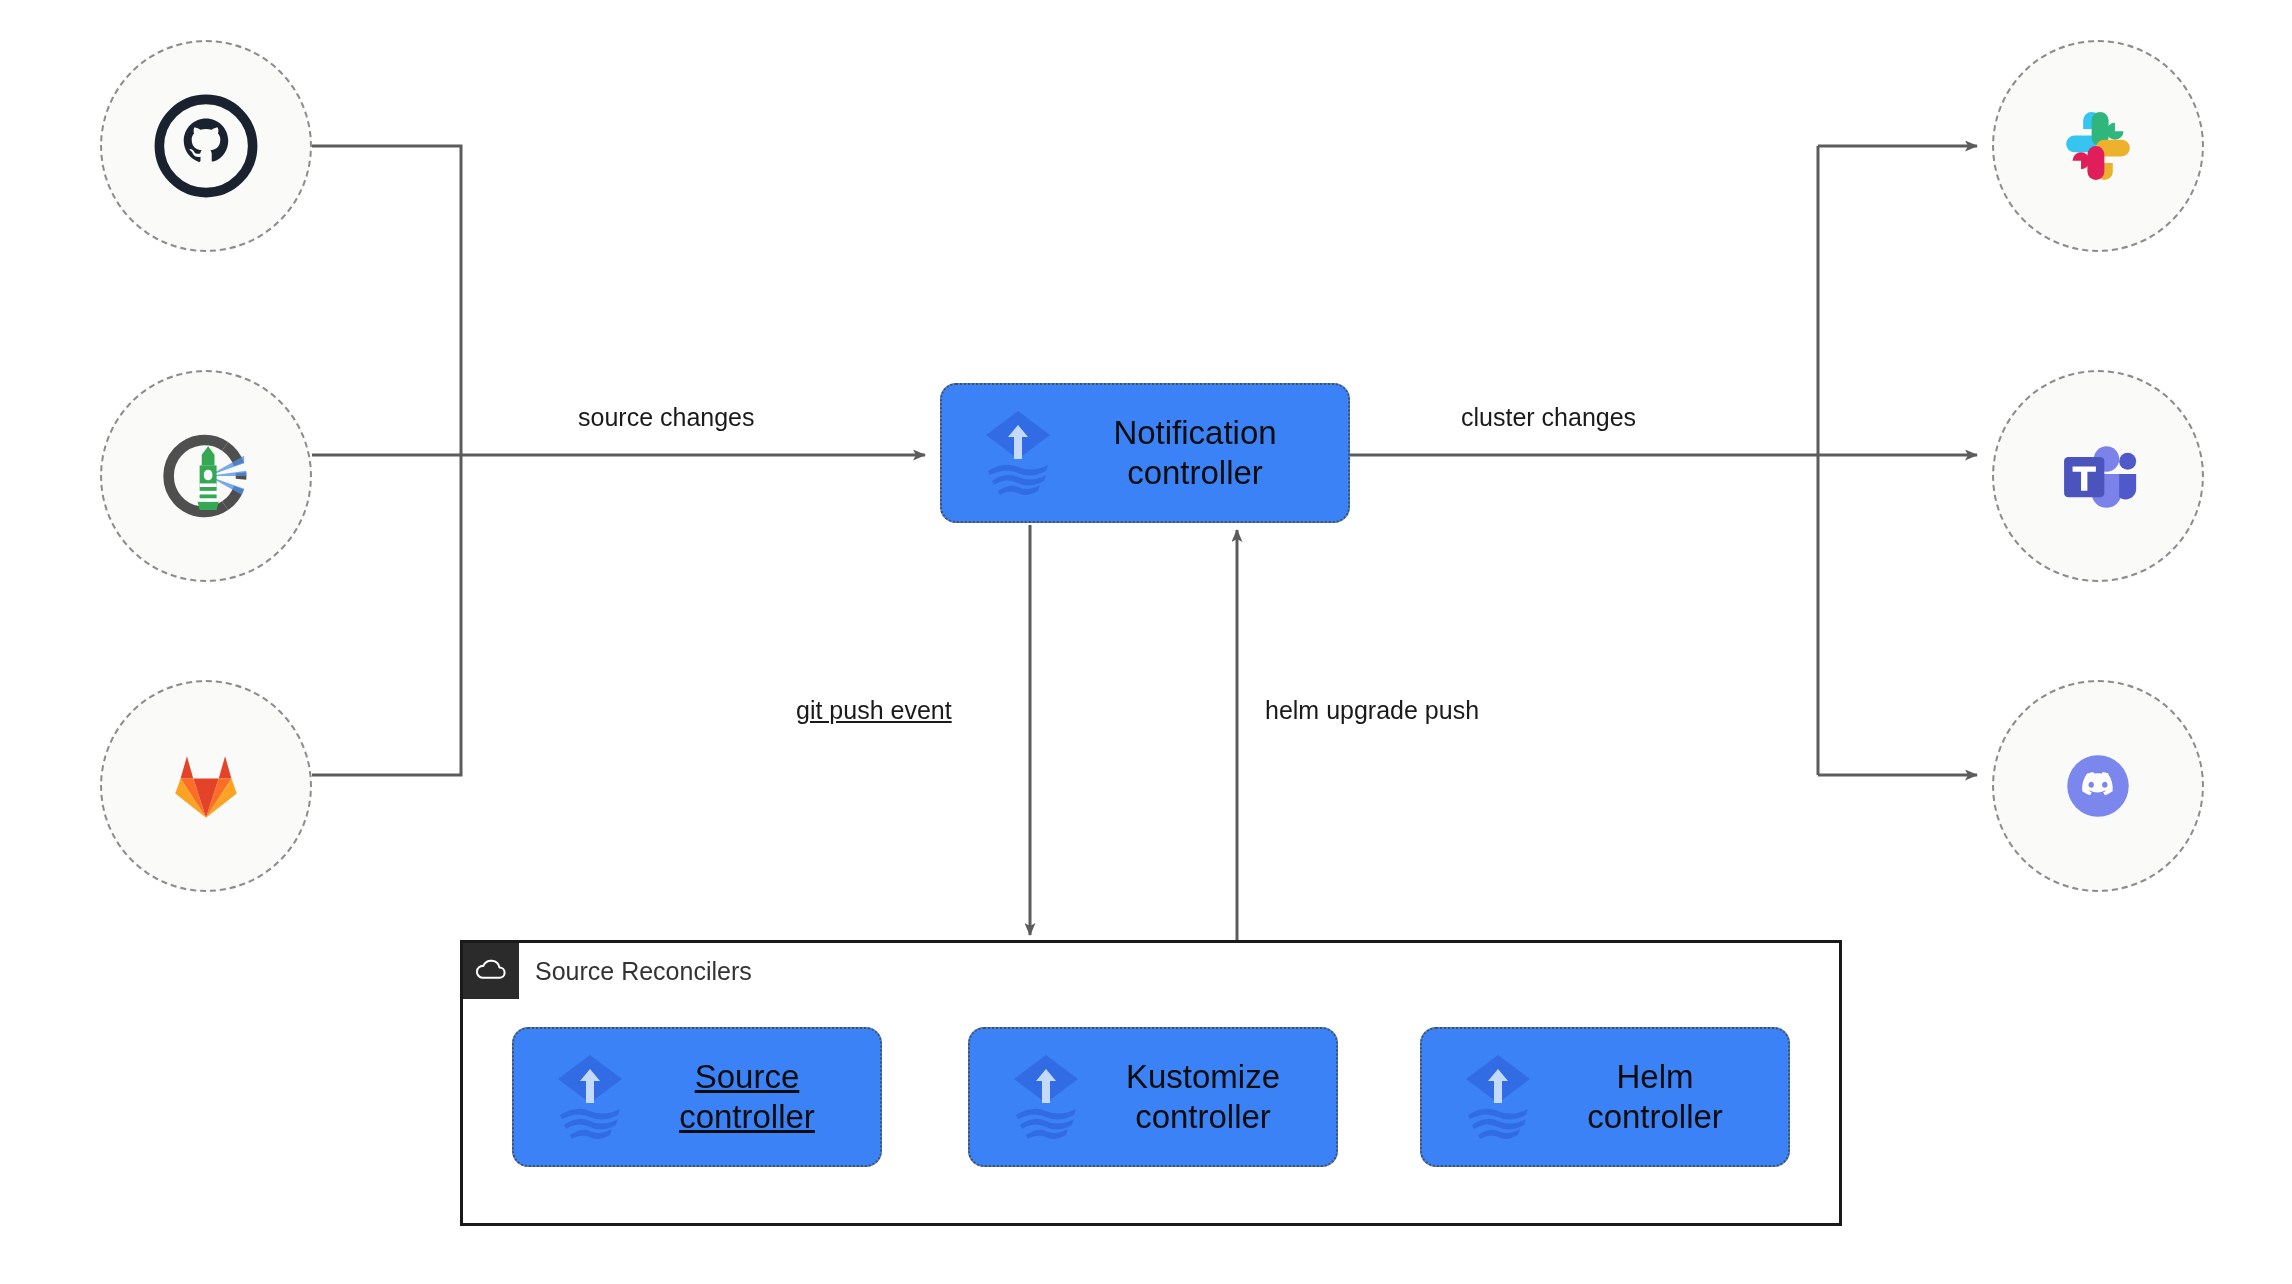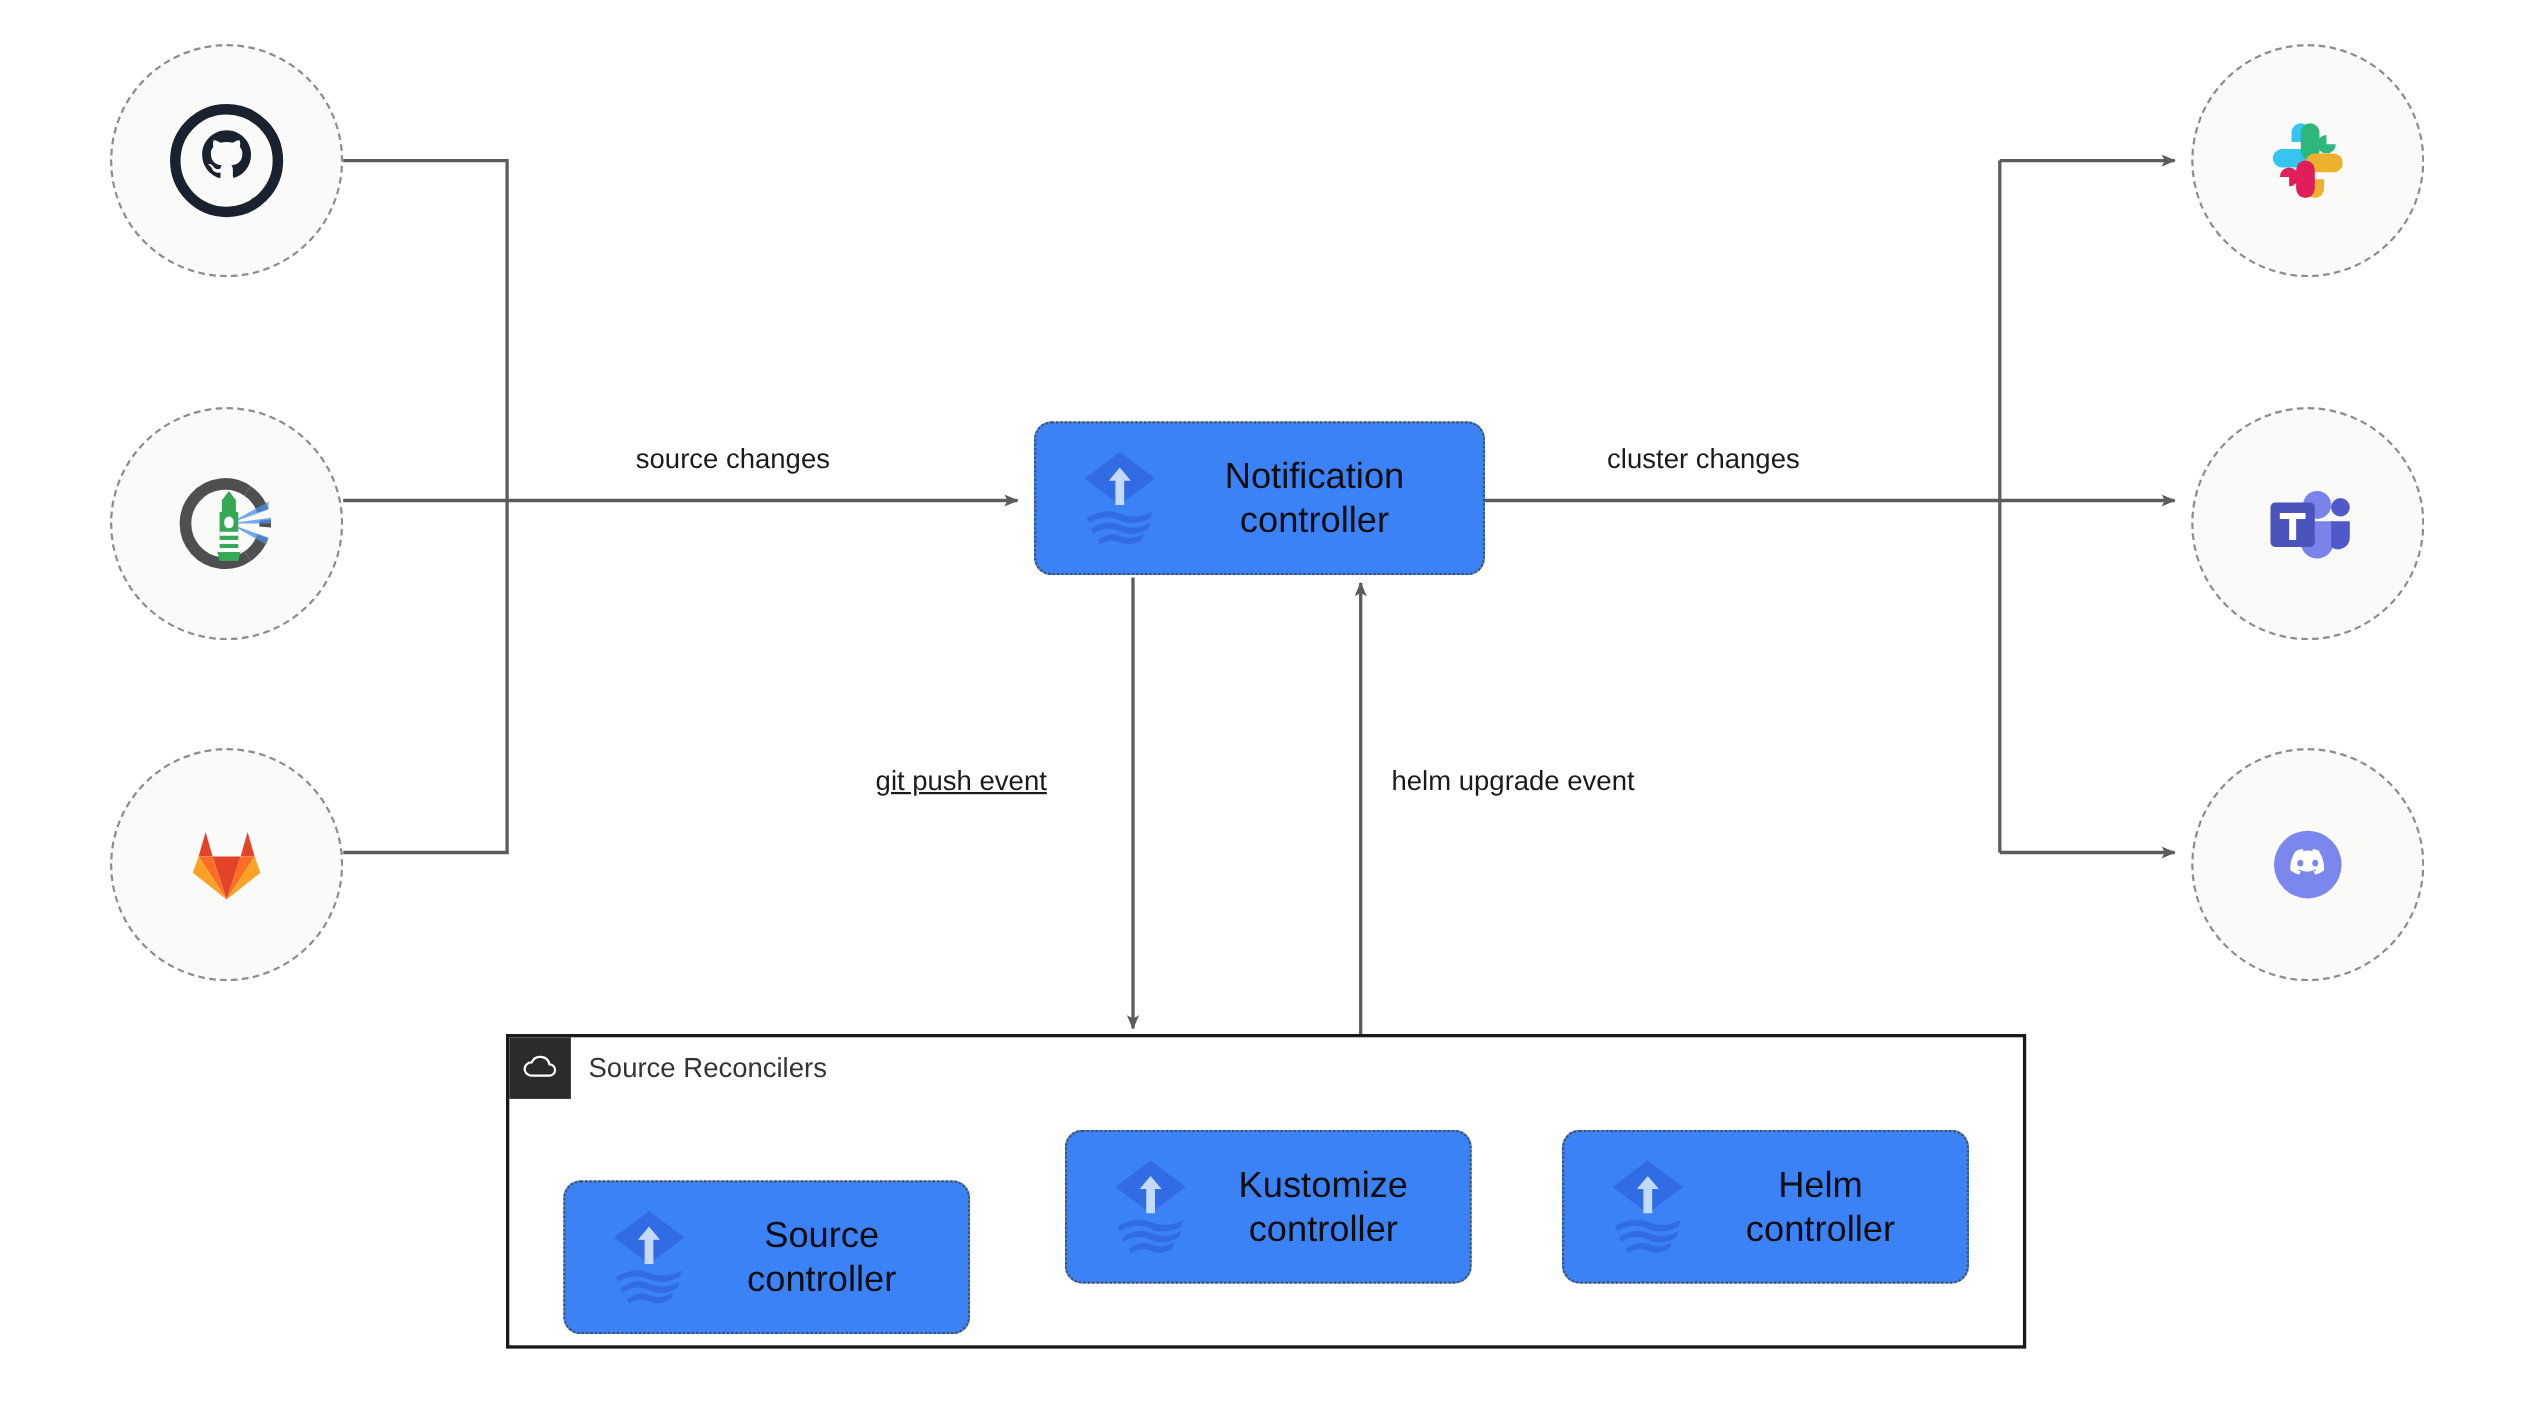--- a/index.html
+++ b/index.html
@@ -242,21 +242,21 @@
 
   <div id="gitops-container">
     <div id="gitops-badge">
       <svg viewBox="0 0 40 28">
         <path fill="none" stroke="#ffffff" stroke-width="2.4" stroke-linejoin="round" d="M10 22 A7 7 0 0 1 11 8 A10 10 0 0 1 30 10 A6 6 0 0 1 30 22 Z"></path>
       </svg>
     </div>
     <div id="gitops-title">Source Reconcilers</div>
   </div>
 
-  <div class="ctrl-box" style="left:512px; top:1073px; width:370px; height:140px;">
+  <div class="ctrl-box" style="left:512px; top:1027px; width:370px; height:140px;text-decoration:underline;">
     <svg class="flux-logo" viewBox="0 0 84 96">
       <path fill="#326ce5" d="M42 6 L74 30 L42 54 L10 30 Z"></path>
       <path fill="#c3dafc" d="M42 20 L52 32 L46 32 L46 54 L38 54 L38 32 L32 32 Z"></path>
       <g fill="#326ce5">
         <path d="M12 66 Q28 56 42 62 Q56 68 72 60 L70 66 Q54 74 42 68 Q30 62 14 70 Z"></path>
         <path d="M16 76 Q30 66 42 72 Q56 78 70 70 L68 76 Q54 84 42 78 Q30 72 18 80 Z"></path>
         <path d="M22 86 Q34 78 42 82 Q52 87 64 80 L62 86 Q50 93 42 88 Q34 84 24 90 Z"></path>
       </g>
     </svg>
     <div class="ctrl-label">Source
@@ -287,15 +287,15 @@
         <path d="M22 86 Q34 78 42 82 Q52 87 64 80 L62 86 Q50 93 42 88 Q34 84 24 90 Z"></path>
       </g>
     </svg>
     <div class="ctrl-label">Helm
 controller</div>
   </div>
 
   <div class="edge-label" style="left:578px;  top:405px;">source changes</div>
   <div class="edge-label" style="left:1461px; top:405px;">cluster changes</div>
   <div class="edge-label" style="left:796px;  top:698px;text-decoration:underline;">git push event</div>
-  <div class="edge-label" style="left:1265px; top:698px;">helm upgrade event</div>
+  <div class="edge-label" style="left:1265px; top:698px;">helm upgrade push</div>
 
 </div>
 
 </body></html>

